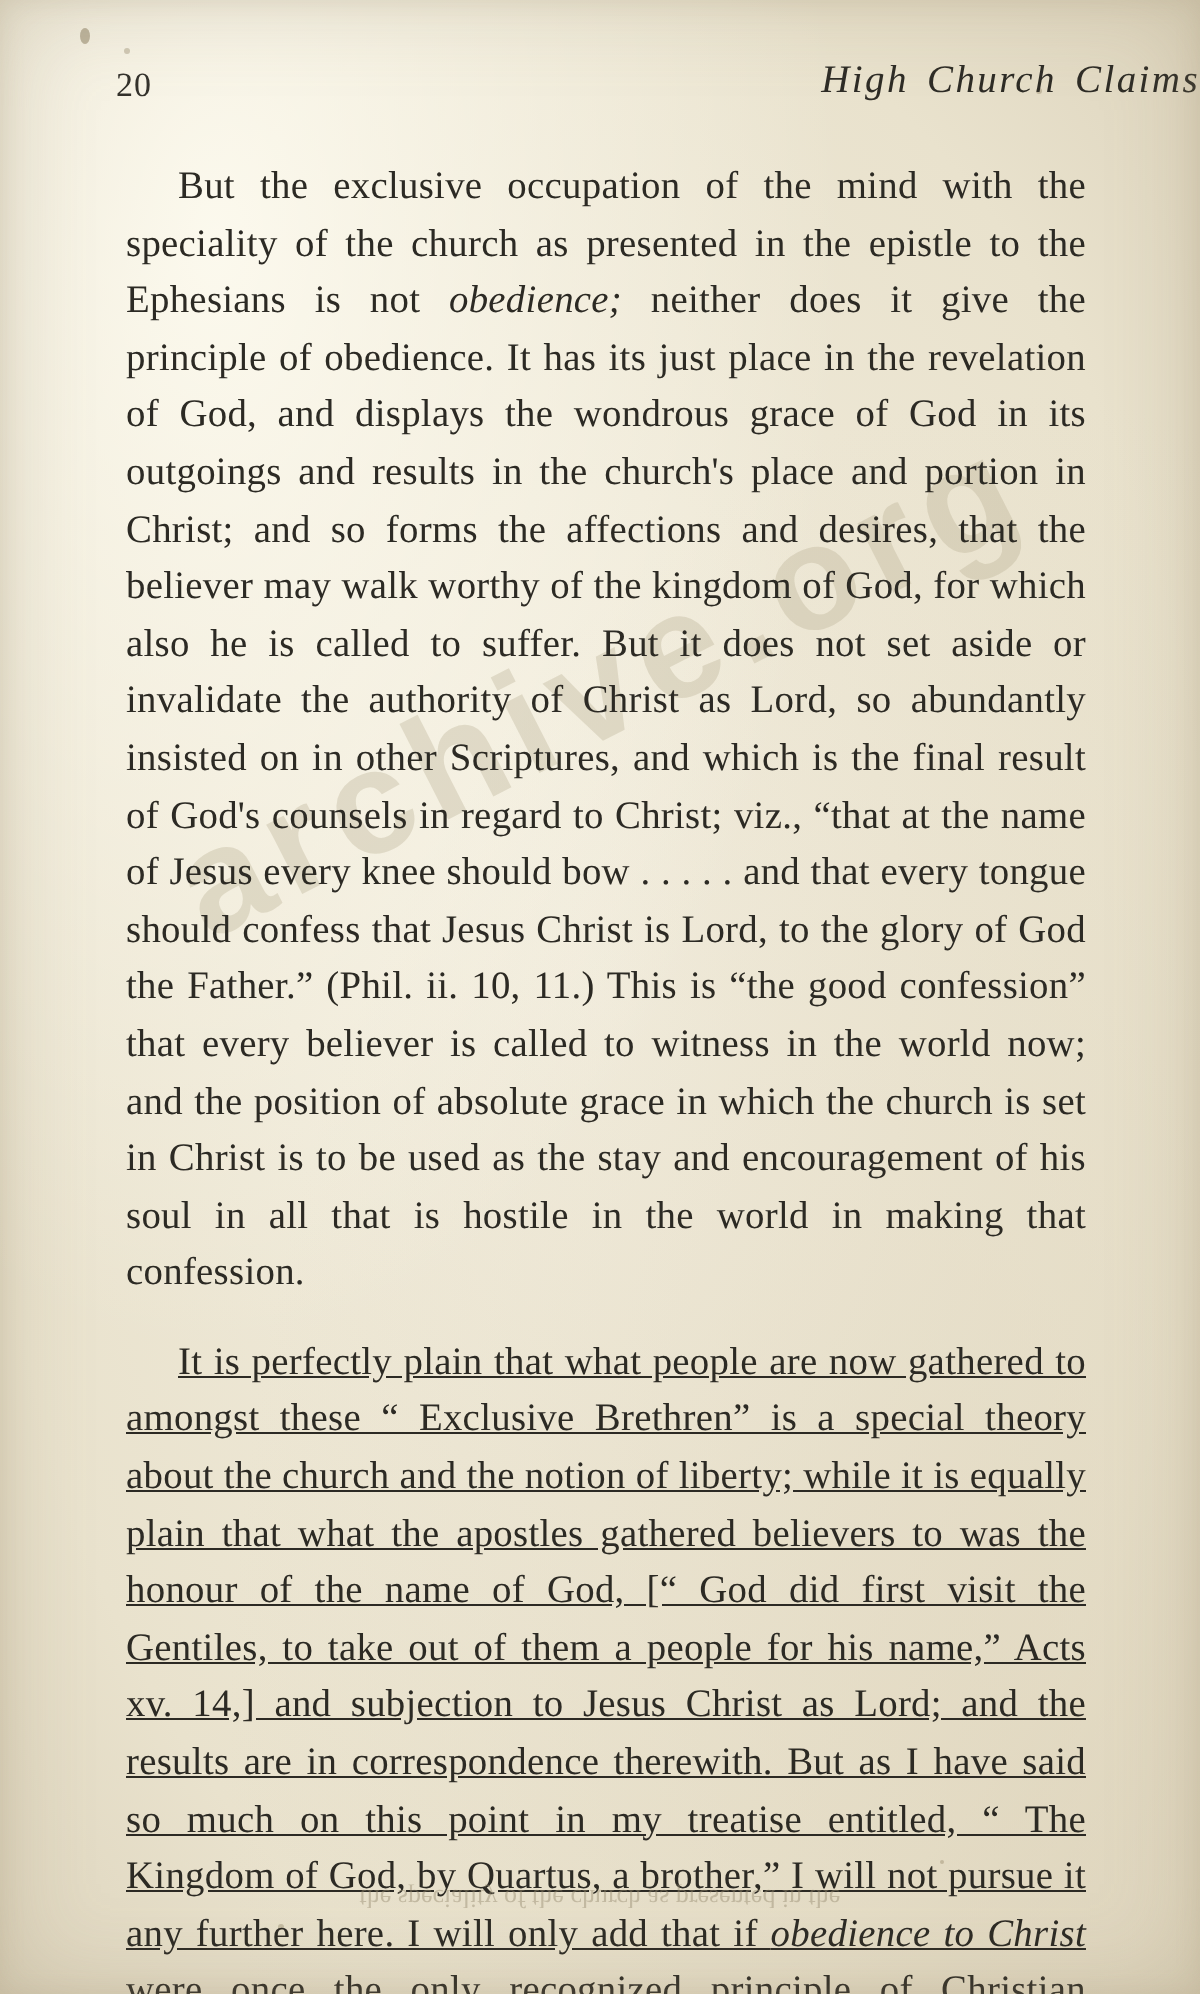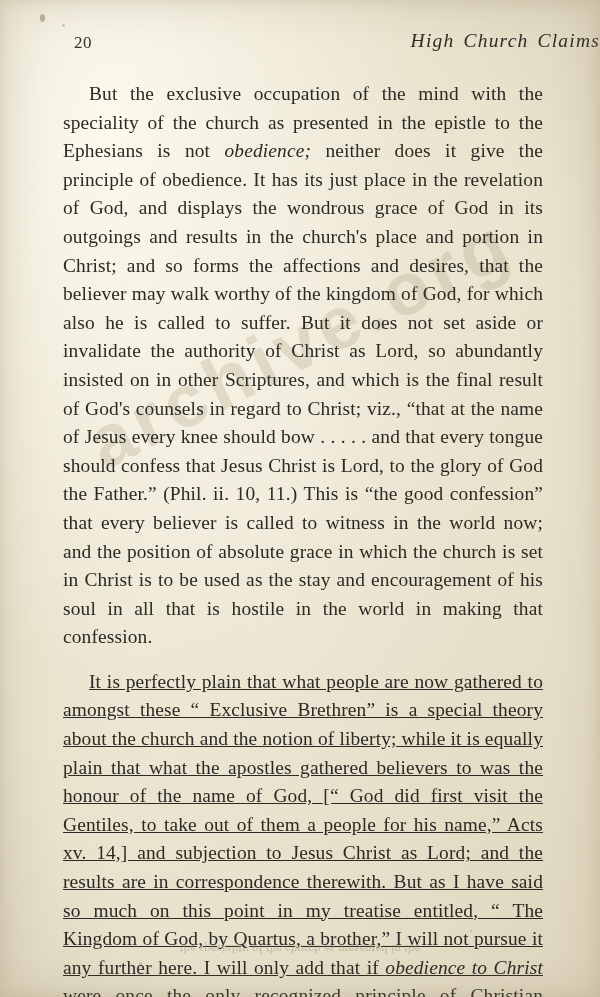--- a/index.html
+++ b/index.html
@@ -56,21 +56,20 @@
     position: absolute;
     inset: 0;
   }
   .folio {
     position: absolute;
     top: 33px;
     left: 58px;
     font-size: 17px;
     letter-spacing: 0.5px;
     color: #34322c;
-    margin-left: 16px;
   }
   .running-head {
     position: absolute;
     top: 30px;
     left: 0;
     right: 0;
     text-align: right;
     font-style: italic;
     font-size: 19.5px;
     letter-spacing: 1.2px;

